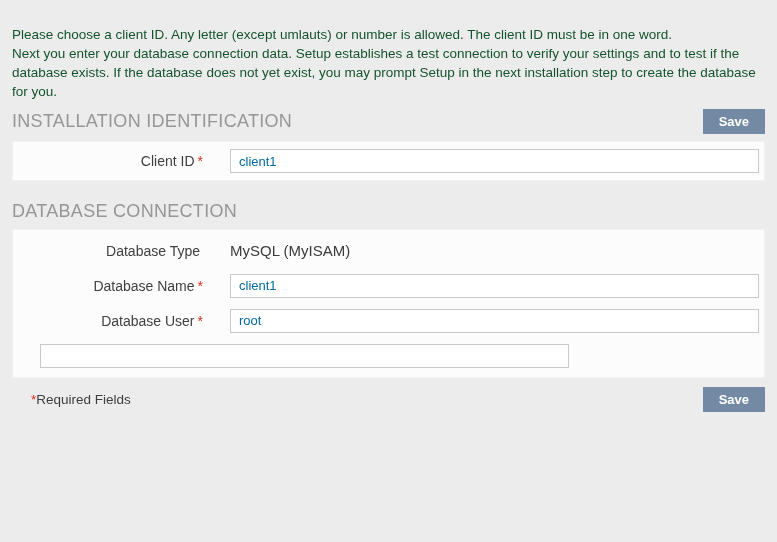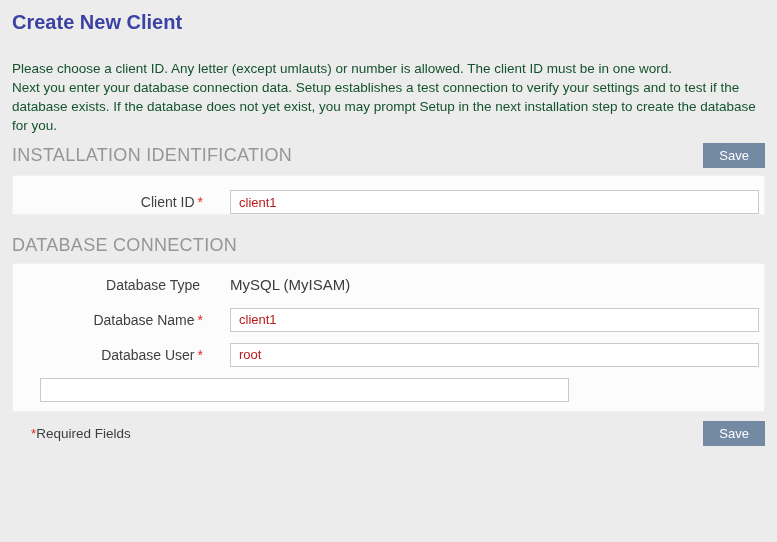--- a/index.html
+++ b/index.html
@@ -49,31 +49,32 @@
   .btn-save {
     background: #7389a4;
     color: #ffffff;
     border: none;
     font-family: inherit;
     font-size: 13px;
     padding: 5px 16px;
     cursor: pointer;
     border-radius: 0;
     line-height: 15px;
+    font-weight: bold;
   }
 
   .panel {
     background: #fcfcfc;
     border: 1px solid #f1f1f1;
   }
   .panel.single {
     margin-top: 7px;
     height: 40px;
     display: flex;
-    align-items: flex-end;
+    align-items: center;
   }
   .panel.multi {
     margin-top: 5px;
     padding: 3px 0 4px 0;
   }
 
   .row { display: flex; align-items: center; width: 100%; }
   .panel.multi .row { height: 35px; }
   .lbl {
     width: 190px;
@@ -84,21 +85,21 @@
   }
   .req { color: #dd2c23; margin-left: 3px; }
   .ctl { margin-left: 27px; width: 529px; flex: none; }
   .ctl input {
     width: 100%;
     height: 24px;
     border: 1px solid #c9c9c9;
     background: #ffffff;
     font-family: inherit;
     font-size: 13px;
-    color: #b91c1c;
+    color: #0369a1;
     padding: 0 8px;
     outline: none;
   }
   .static-value {
     font-size: 15px;
     color: #3c3c3c;
   }
 
   .footer {
     margin-top: 9px;
@@ -108,21 +109,20 @@
     padding-left: 16px;
   }
   .required-note { font-size: 13.5px; color: #3d3d3d; }
   .required-note .note-text { }
 </style>
 </head>
 <body>
 
 <div class="wrap">
 
-  <h1 class="page-title">Create New Client</h1>
 
   <div class="intro">
     <span>Please choose a client ID. Any letter (except umlauts) or number is allowed. The client ID must be in one word.</span>
     <span class="intro-rest">Next you enter your database connection data. Setup establishes a test connection to verify your settings and to test if the database exists. If the database does not yet exist, you may prompt Setup in the next installation step to create the database for you.</span>
   </div>
 
   <div class="section-head">
     <div class="section-title">INSTALLATION IDENTIFICATION</div>
     <button class="btn-save">Save</button>
   </div>

